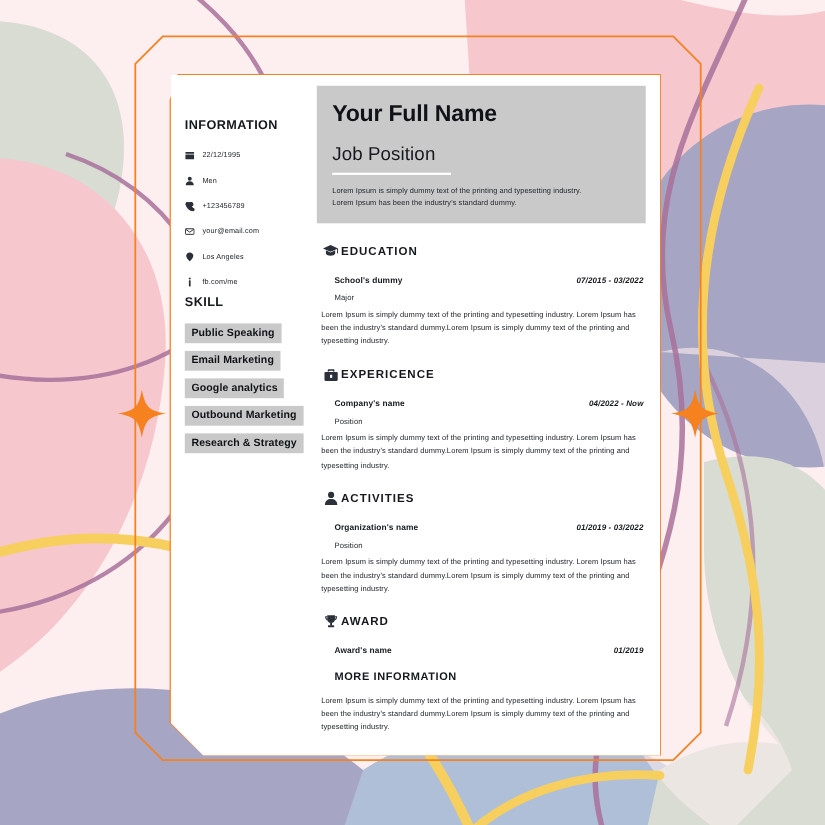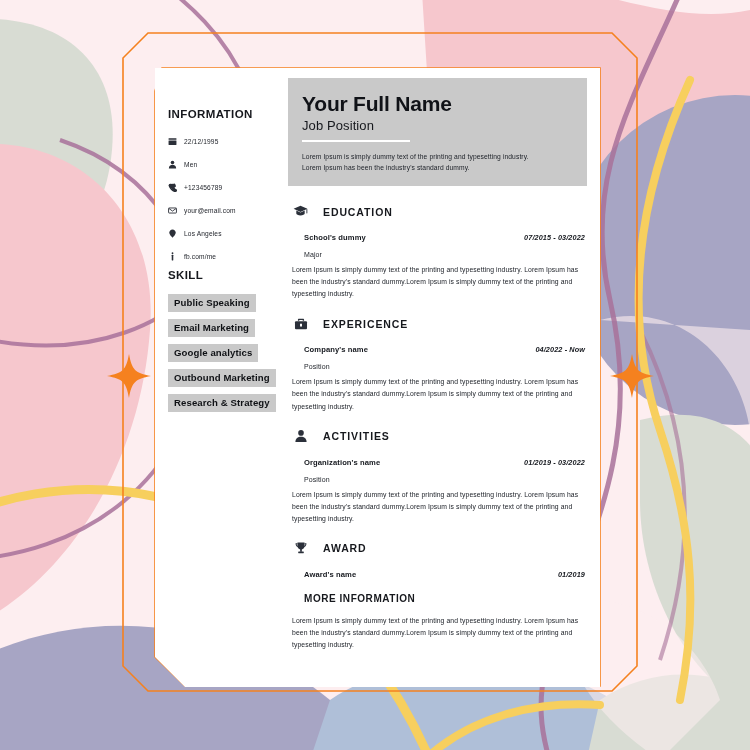--- a/index.html
+++ b/index.html
@@ -119,23 +119,23 @@
 
   #full-name {
     font-size: 21px;
     font-weight: bold;
     color: #101217;
     letter-spacing: -0.2px;
     line-height: 1.15;
   }
 
   #job-position {
-    font-size: 13px;
+    font-size: 17px;
     color: #16181d;
-    margin-top: 2px;
+    margin-top: 14px;
     letter-spacing: 0.1px;
   }
 
   #header-rule {
     width: 108px;
     height: 1.5px;
     background: #ffffff;
     margin: 7px 0 9px 0;
   }
 
@@ -145,21 +145,21 @@
     line-height: 1.75;
     letter-spacing: 0.1px;
   }
 
   
   .section { padding-left: 4px; margin-bottom: 3px; }
 
   .sec-head {
     display: flex;
     align-items: center;
-    gap: 14px;
+    gap: 1px;
     margin-bottom: 13px;
   }
 
   .sec-ico {
     width: 17px; height: 17px;
     display: flex; align-items: center; justify-content: center;
     color: #2b303a;
   }
   .sec-ico svg { display: block; }
 

